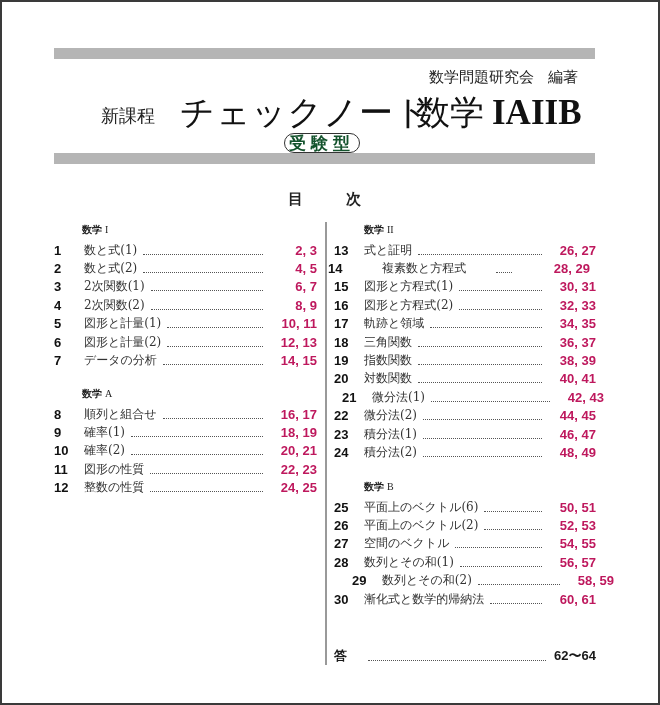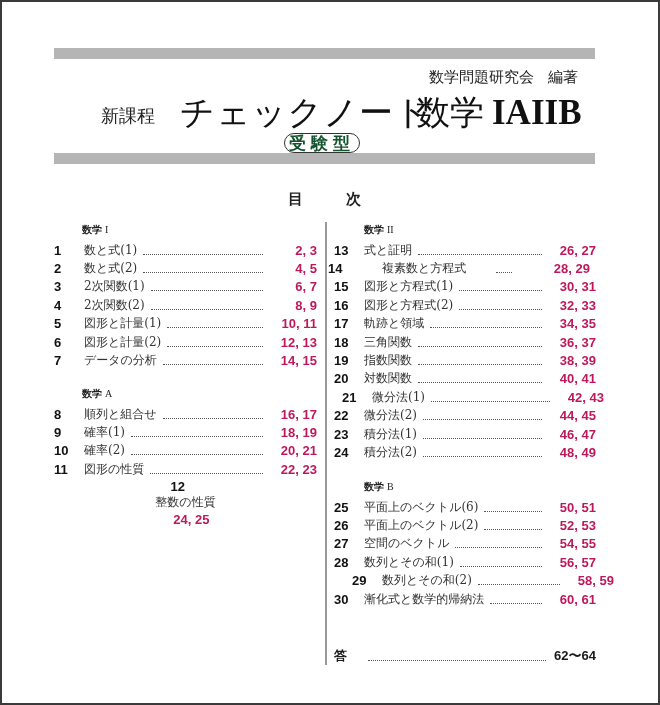--- a/index.html
+++ b/index.html
@@ -130,21 +130,21 @@
       <span class="label">確率(2)</span>
       <span class="dots"></span>
       <span class="pages">20,  21</span>
     </div>
     <div class="row" style="left: 54px; top: 460.2px; width: 263px;">
       <span class="num">11</span>
       <span class="label">図形の性質</span>
       <span class="dots"></span>
       <span class="pages">22,  23</span>
     </div>
-    <div class="row" style="left: 54px; top: 478.6px; width: 263px; flex-direction: column;">
+    <div class="row" style="left: 54px; top: 478.6px; width: 263px;">
       <span class="num">12</span>
       <span class="label">整数の性質</span>
       <span class="dots"></span>
       <span class="pages">24,  25</span>
     </div>
     <div class="row" style="left: 334px; top: 241px; width: 262px;">
       <span class="num">13</span>
       <span class="label">式と証明</span>
       <span class="dots"></span>
       <span class="pages">26,  27</span>

